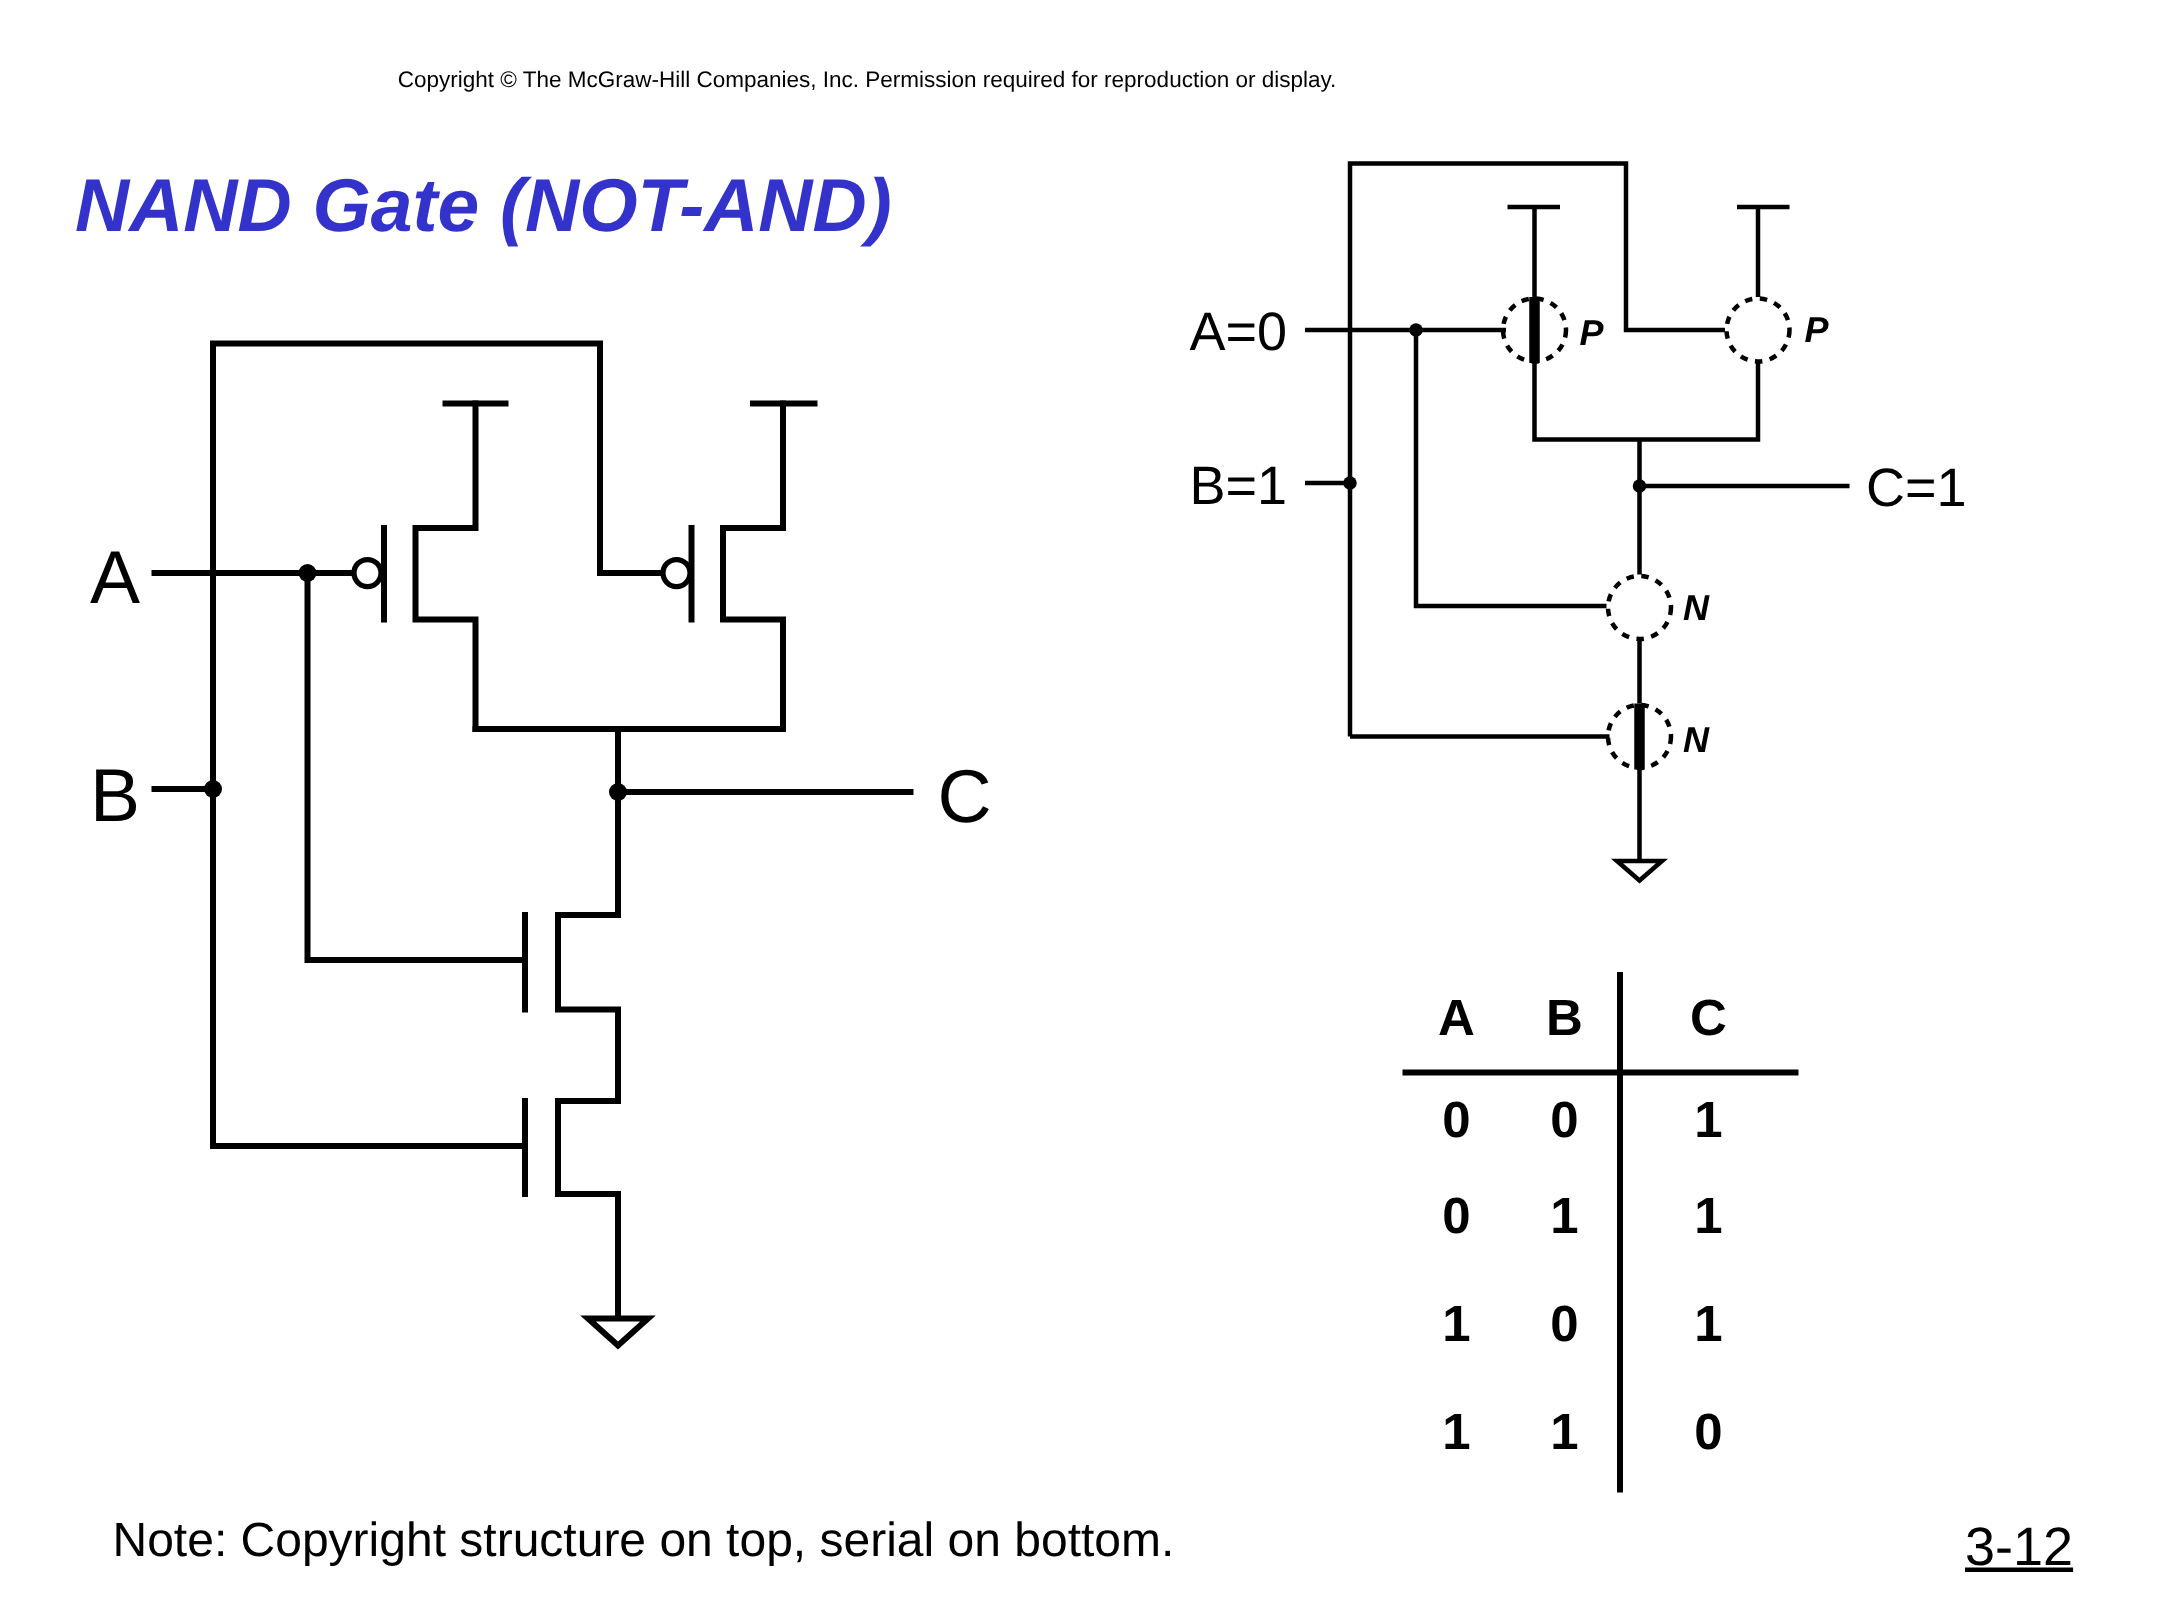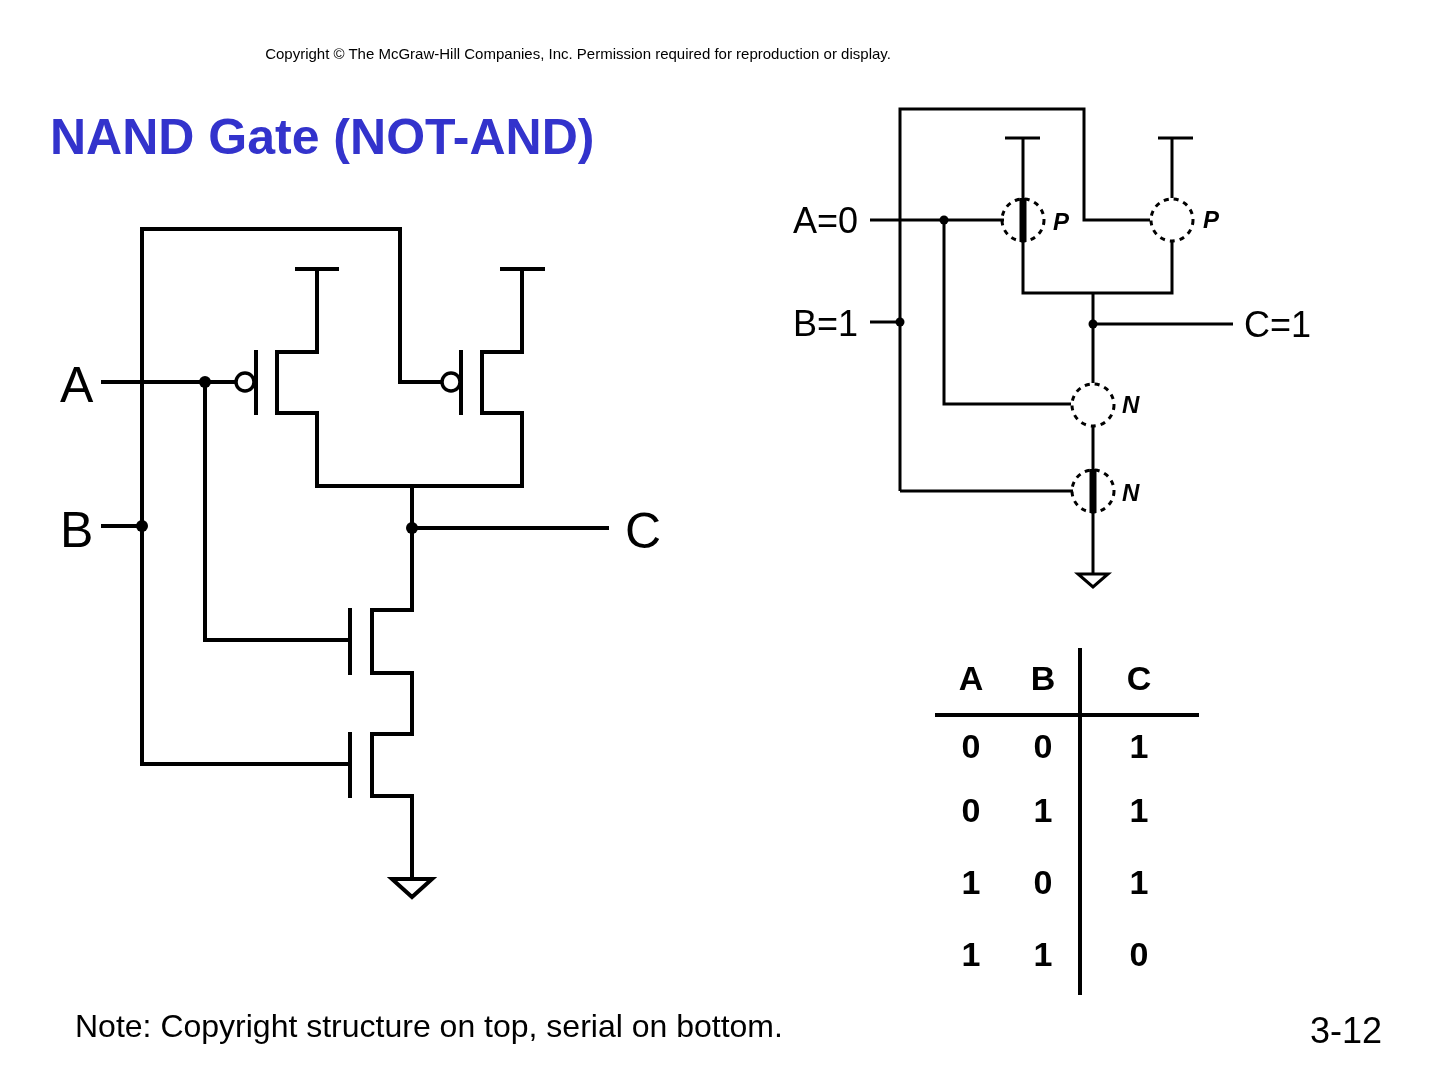--- a/index.html
+++ b/index.html
@@ -6,27 +6,27 @@
     body {
       width: 1440px; height: 1080px; position: relative; overflow: hidden;
       background: #ffffff; font-family: "Liberation Sans", sans-serif; color: #000;
     }
     .copyright {
       position: absolute; top: 45px; left: 0; width: 1156px; text-align: center;
       font-size: 15px; color: #000;
     }
     .title {
       position: absolute; top: 108px; left: 50px; font-size: 50px; font-weight: bold;
-      color: #3333cc; letter-spacing: 0px;
+      color: #3333cc; letter-spacing: 0px; font-style: italic;
     }
     .note {
       position: absolute; top: 1008px; left: 75px; font-size: 32px;
     }
     .pagenum {
-      position: absolute; top: 1010px; left: 1310px; font-size: 36px;
+      position: absolute; top: 1010px; left: 1310px; font-size: 36px; text-decoration: underline;
     }
     svg.diagram { position: absolute; top: 0; left: 0; }
     .lbl { font-family: "Liberation Sans", sans-serif; }
   </style>
 </head>
 <body>
 
 <div class="copyright">Copyright © The McGraw-Hill Companies, Inc.  Permission required for reproduction or display.</div>
 <div class="title">NAND Gate (NOT-AND)</div>
 

